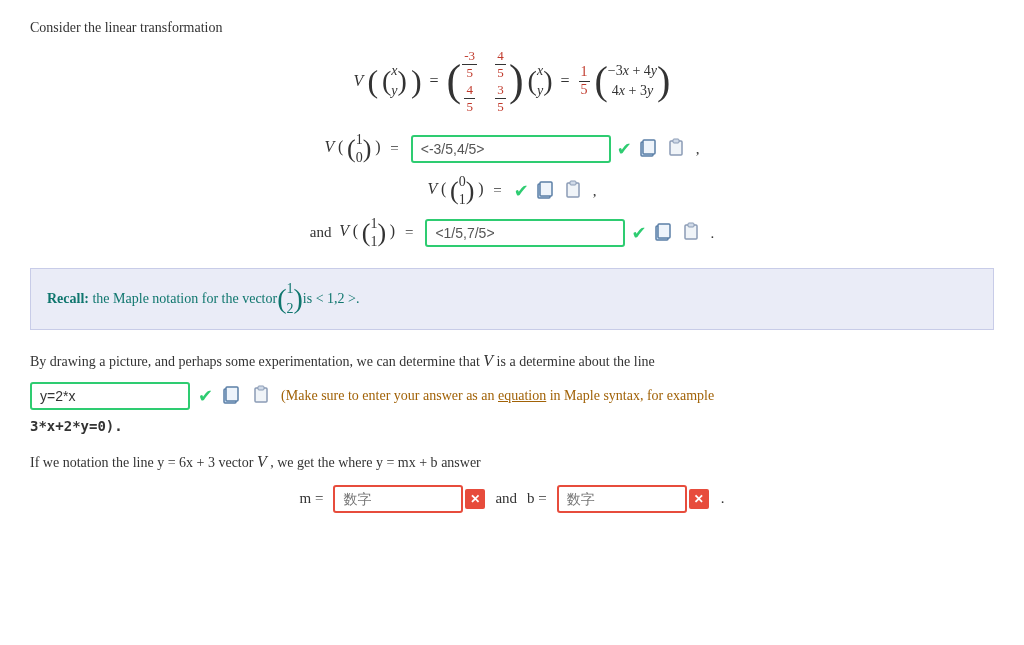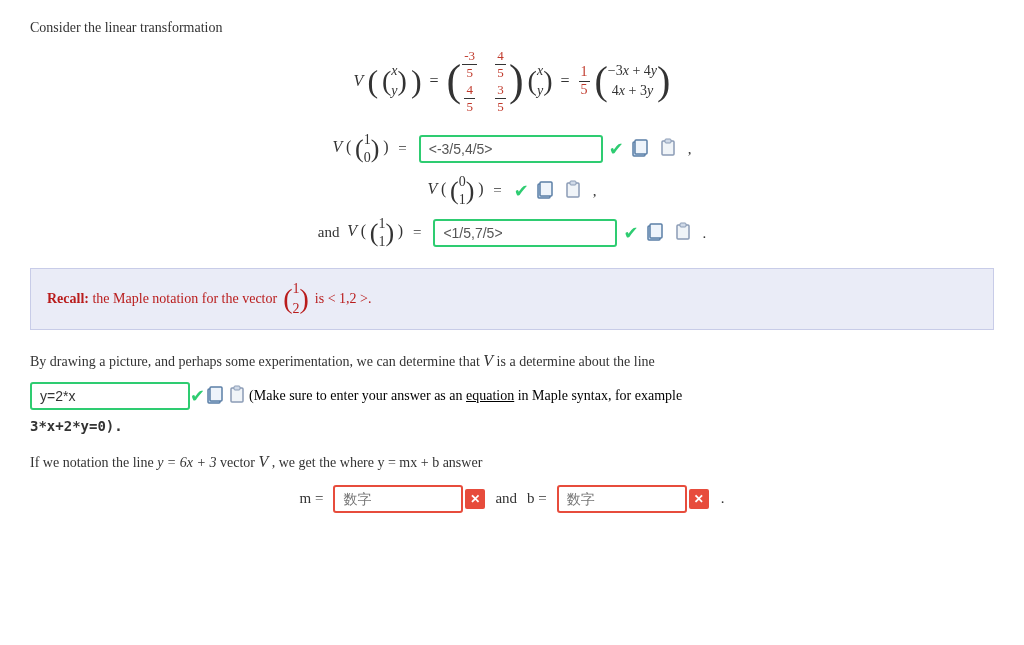--- a/index.html
+++ b/index.html
@@ -39,21 +39,21 @@
     .eq-label {
       font-size: 15px;
       color: #333;
       white-space: nowrap;
     }
     .eq-input {
       border: 2px solid #2ecc71;
       border-radius: 3px;
       padding: 4px 8px;
       font-size: 14px;
-      width: 184px;
+      width: 200px;
       color: #555;
       outline: none;
     }
     .eq-input-red {
       border: 2px solid #e74c3c;
       border-radius: 3px;
       padding: 4px 8px;
       font-size: 14px;
       width: 130px;
       color: #aaa;
@@ -62,53 +62,53 @@
     .green-check {
       color: #2ecc71;
       font-size: 18px;
     }
     .recall-box {
       background: #eaecf7;
       border: 1px solid #c8cce8;
       padding: 12px 16px;
       margin: 18px 0;
       font-size: 14px;
-      color: #b91c1c;
-      display: flex;
-      align-items: center;
-      gap: 6px;
+      color: #0f766e;
+      display: flex;
+      align-items: center;
+      gap: 0;
       flex-wrap: wrap;
     }
     .recall-bold {
       font-weight: bold;
     }
     .drawing-text {
       font-size: 14px;
       margin: 14px 0 8px 0;
       line-height: 1.6;
     }
     .reflection-row {
       display: flex;
       align-items: center;
-      gap: 0;
+      gap: 8px;
       margin-bottom: 8px;
       flex-wrap: wrap;
     }
     .eq-input-green-sm {
       border: 2px solid #2ecc71;
       border-radius: 3px;
       padding: 4px 8px;
       font-size: 14px;
       width: 160px;
       color: #333;
       outline: none;
     }
     .example-text {
       font-size: 14px;
-      color: #000000;
+      color: #a16207;
     }
     .example-code {
       font-family: monospace;
       font-weight: bold;
       font-size: 14px;
     }
     .reflect-line-text {
       font-size: 14px;
       margin: 14px 0 10px 0;
       line-height: 1.6;
@@ -425,21 +425,21 @@
       <span class="underline-link">equation</span>
       <span>in Maple syntax, for example</span>
     </span>
   </div>
   <p style="margin-bottom:2px;">
     <span class="example-code">3*x+2*y=0).</span>
   </p>
 
   <p class="reflect-line-text">
     <span>If we notation the line</span>
-    <span style="font-style:italic;"> y = 6x + 3 </span>
+    <span style=""> y = 6x + 3 </span>
     <span>vector</span>
     <span class="math-italic" style="font-size:16px;"> V</span>
     <span>, we get the where</span>
     <span style=""> y = mx + b </span>
     <span>answer</span>
   </p>
 
   <div class="m-b-row">
     <span class="m-label">m =</span>
     <div class="input-with-x">

